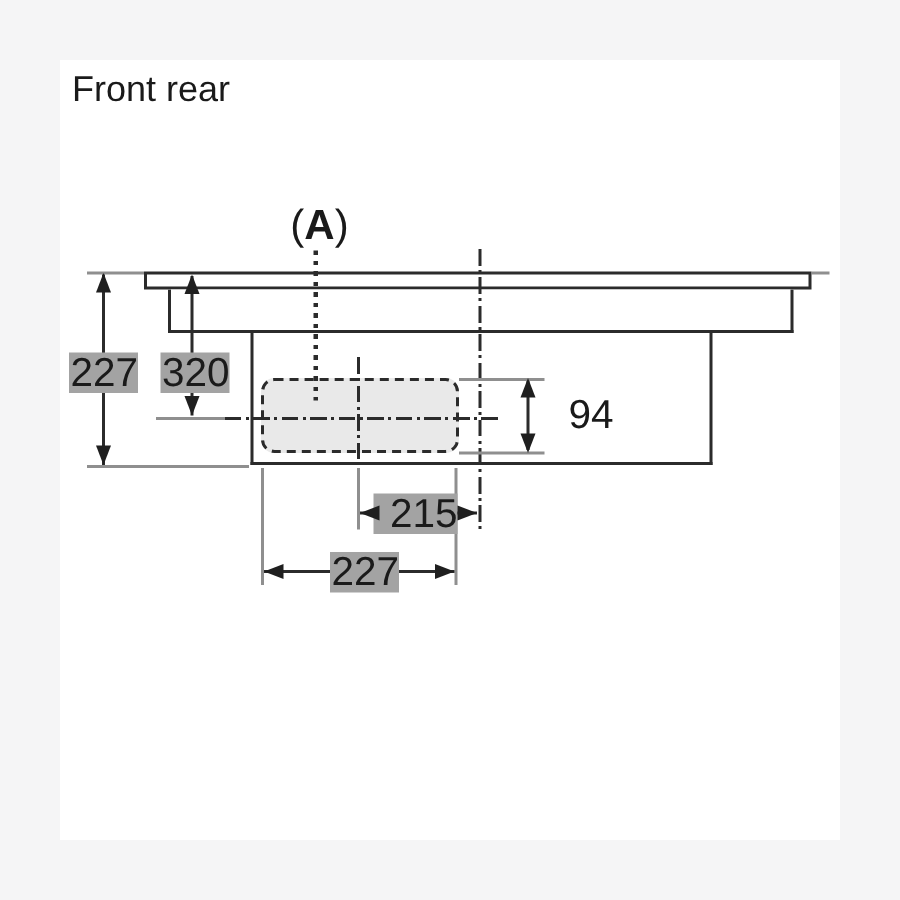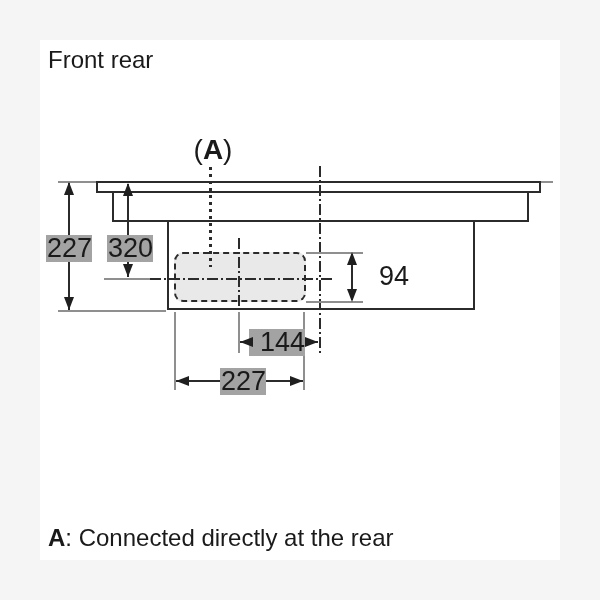--- a/index.html
+++ b/index.html
@@ -85,24 +85,23 @@
   <div class="abs arr arr-up" style="left:347px;top:252px;"></div>
   <div class="abs arr arr-down" style="left:347px;top:289px;"></div>
   <div class="abs dimtxt txt" style="left:376px;top:263px;width:36px;background:transparent;text-align:center;">94</div>
 
   <div class="abs gry" style="left:58px;top:310px;width:108px;height:2px;"></div>
   <div class="abs gry" style="left:174px;top:312px;width:2px;height:78px;"></div>
   <div class="abs gry" style="left:303px;top:312px;width:2px;height:78px;"></div>
   <div class="abs gry" style="left:238px;top:312px;width:2px;height:41px;"></div>
 
   <div class="abs blk" style="left:240px;top:341px;width:78px;height:2px;"></div>
-  <div class="abs dimtxt txt" style="left:249px;top:329px;width:56px;">144</div>
+  <div class="abs dimtxt txt" style="left:249px;top:329px;width:56px;">215</div>
   <div class="abs arr arr-left" style="left:240px;top:337px;"></div>
   <div class="abs arr arr-right" style="left:305px;top:337px;"></div>
 
   <div class="abs blk" style="left:176px;top:380px;width:127px;height:2px;"></div>
   <div class="abs dimtxt txt" style="left:220px;top:368px;width:46px;">227</div>
   <div class="abs arr arr-left" style="left:176px;top:376px;"></div>
   <div class="abs arr arr-right" style="left:290px;top:376px;"></div>
 
-  <div class="footer txt"><b>A</b><span>: Connected directly at the rear</span></div>
 
 </div>
 
 </body></html>

